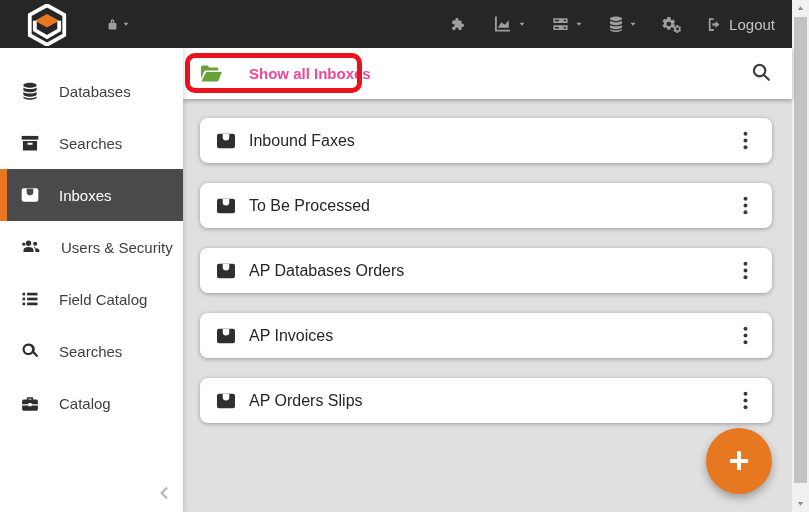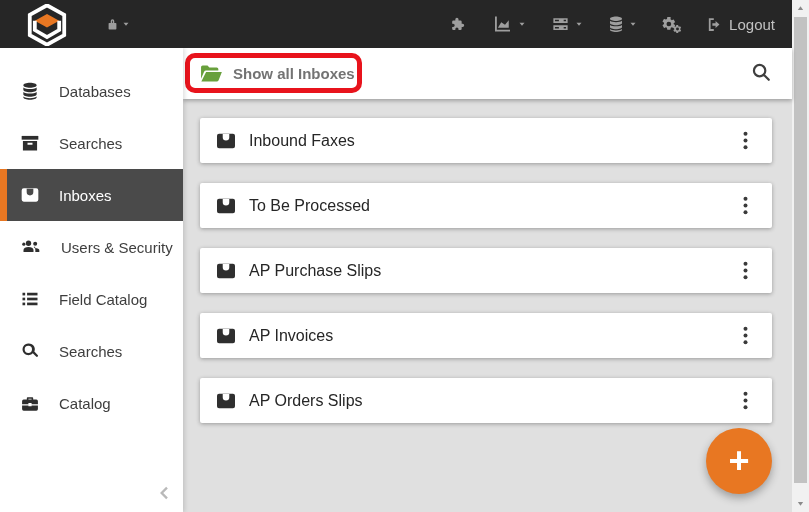--- a/index.html
+++ b/index.html
@@ -32,28 +32,28 @@
   .side-item.selected { background:#4a4a4a; color:#ffffff;
                         border-left:7px solid #e87722; padding-left:13px; }
   .side-item.selected svg { fill:#ffffff; }
   .collapse { position:absolute; bottom:6px; right:10px; cursor:pointer; }
 
   
   .content { flex:1; background:#e0e0e0; position:relative; display:flex; flex-direction:column; }
   .content-header { height:51px; background:#ffffff; box-shadow:0 2px 4px rgba(0,0,0,.28);
                     display:flex; align-items:center; padding:0 20px 0 17px;
                     position:relative; z-index:10; flex-shrink:0; }
-  .show-all { display:flex; align-items:center; gap:10px; background:none; border:none;
-              font-family:inherit; font-size:15px; font-weight:bold; color:#737373; cursor:pointer; }
+  .show-all { display:flex; align-items:center; gap:26px; background:none; border:none;
+              font-family:inherit; font-size:15px; font-weight:bold; color:#ec4899; cursor:pointer; }
   .header-search { margin-left:auto; cursor:pointer; }
   .annotation { position:absolute; left:2px; top:5px; width:177px; height:40px;
                 border:5px solid #e8131c; border-radius:10px; pointer-events:none; z-index:15; }
 
   .cards { padding:19px 20px 0 17px; }
-  .card { height:45px; background:#ffffff; border-radius:2px; margin-bottom:20px;
+  .card { height:45px; background:#ffffff; border-radius:8px; margin-bottom:20px;
           box-shadow:0 1px 4px rgba(0,0,0,.32); display:flex; align-items:center;
           padding:0 10px 0 16px; cursor:pointer; }
   .card svg.inbox-glyph { fill:#2f2f2f; margin-right:13px; flex-shrink:0; }
   .card-label { font-size:16px; color:#262626; }
   .kebab { margin-left:auto; width:34px; height:34px; border-radius:50%; display:flex;
            align-items:center; justify-content:center; cursor:pointer; }
 
   .fab { position:absolute; right:20px; bottom:18px; width:66px; height:66px; border-radius:50%;
          background:#e87722; border:none; color:#ffffff; font-size:36px; font-weight:bold;
          font-family:inherit; line-height:60px; cursor:pointer;
@@ -245,21 +245,21 @@
                   <circle cx="3" cy="11" r="2.4"></circle>
                   <circle cx="3" cy="19" r="2.4"></circle>
               </svg>
             </div>
           </div>
 
           <div class="card">
             <svg class="inbox-glyph" width="20" height="18" viewBox="0 0 24 22">
               <path d="M3.5 2h17A2.5 2.5 0 0123 4.5v13a2.5 2.5 0 01-2.5 2.5h-17A2.5 2.5 0 011 17.5v-13A2.5 2.5 0 013.5 2zM8 2.5v4a4 4 0 008 0v-4z" fill-rule="evenodd"></path>
             </svg>
-            <span class="card-label">AP Purchase Slips</span>
+            <span class="card-label">AP Databases Orders</span>
             <div class="kebab">
               <svg width="5" height="19" viewBox="0 0 6 22" fill="#3a3a3a">
                 <circle cx="3" cy="3" r="2.4"></circle>
                   <circle cx="3" cy="11" r="2.4"></circle>
                   <circle cx="3" cy="19" r="2.4"></circle>
               </svg>
             </div>
           </div>
 
           <div class="card">

